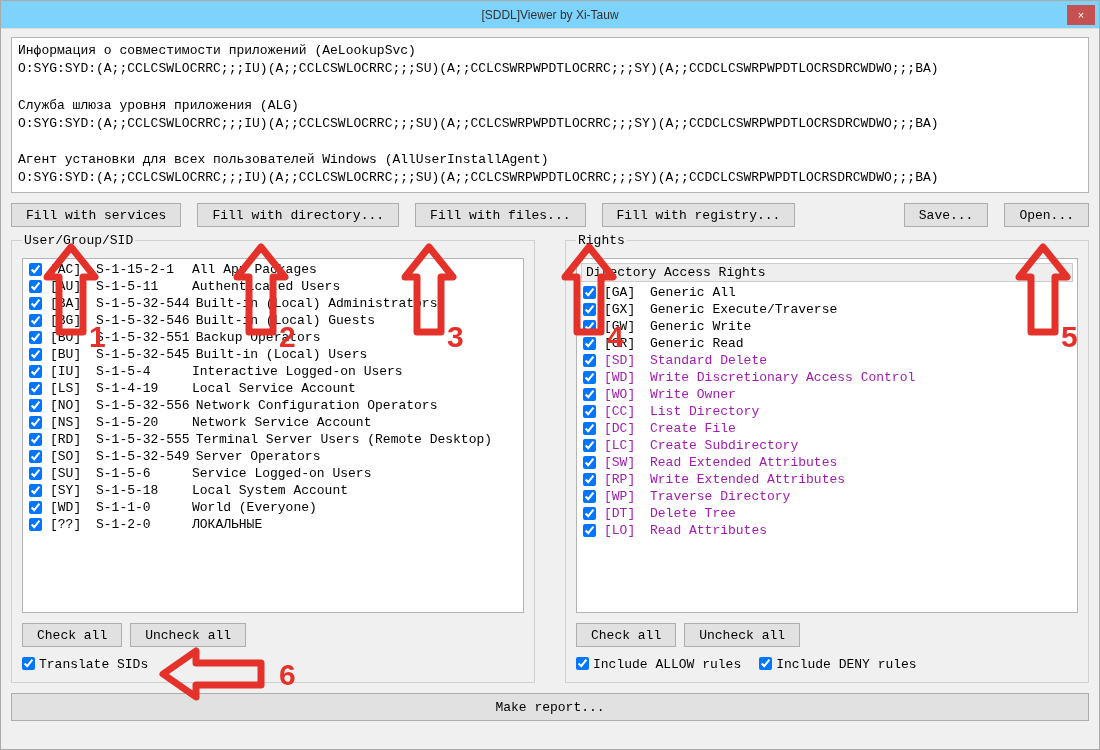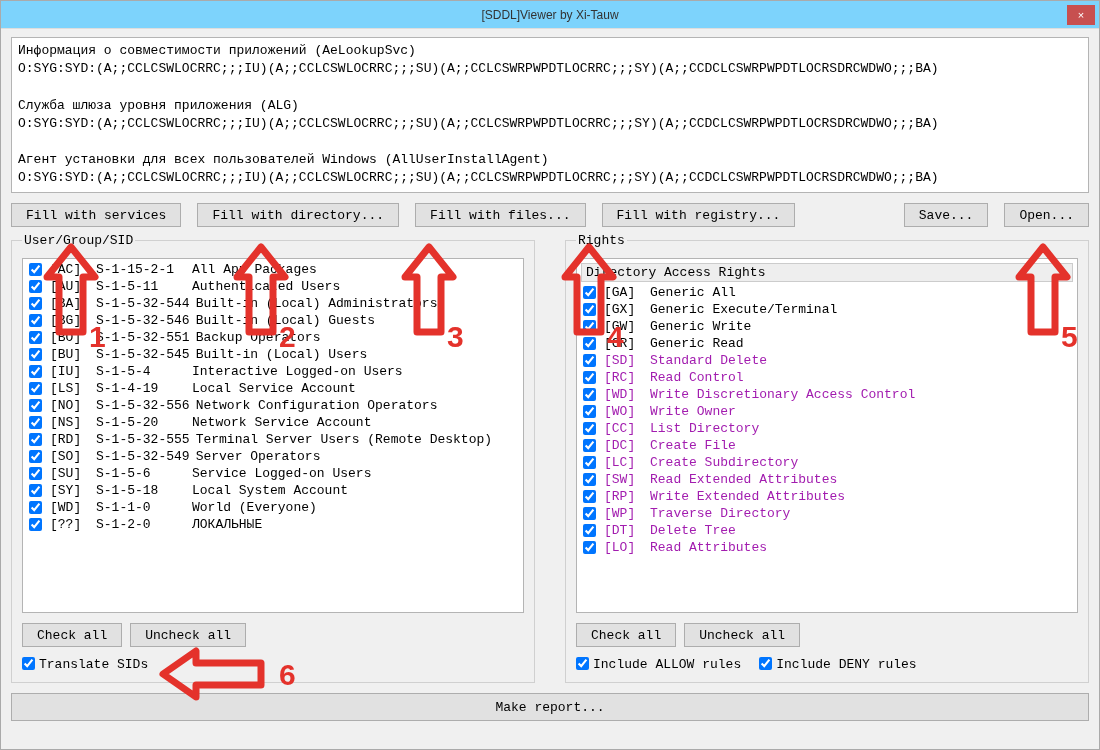--- a/index.html
+++ b/index.html
@@ -316,41 +316,36 @@
         <div class="listbox" id="right-list">
             <div class="section-header">Directory Access Rights</div>
             <div class="list-row">
               <input type="checkbox" checked="" style="">
               <span class="code ">[GA]</span>
               <span class="">Generic All</span>
             </div>
             <div class="list-row">
               <input type="checkbox" checked="" style="">
               <span class="code ">[GX]</span>
-              <span class="">Generic Execute/Terminal</span>
+              <span class="">Generic Execute/Traverse</span>
             </div>
             <div class="list-row">
               <input type="checkbox" checked="" style="">
               <span class="code ">[GW]</span>
               <span class="">Generic Write</span>
             </div>
             <div class="list-row">
               <input type="checkbox" checked="" style="">
               <span class="code ">[GR]</span>
               <span class="">Generic Read</span>
             </div>
             <div class="list-row">
               <input type="checkbox" checked="" style="">
               <span class="code blue">[SD]</span>
               <span class="blue">Standard Delete</span>
-            </div>
-            <div class="list-row">
-              <input type="checkbox" checked="" style="">
-              <span class="code blue">[RC]</span>
-              <span class="blue">Read Control</span>
             </div>
             <div class="list-row">
               <input type="checkbox" checked="" style="">
               <span class="code blue">[WD]</span>
               <span class="blue">Write Discretionary Access Control</span>
             </div>
             <div class="list-row">
               <input type="checkbox" checked="" style="">
               <span class="code blue">[WO]</span>
               <span class="blue">Write Owner</span>

